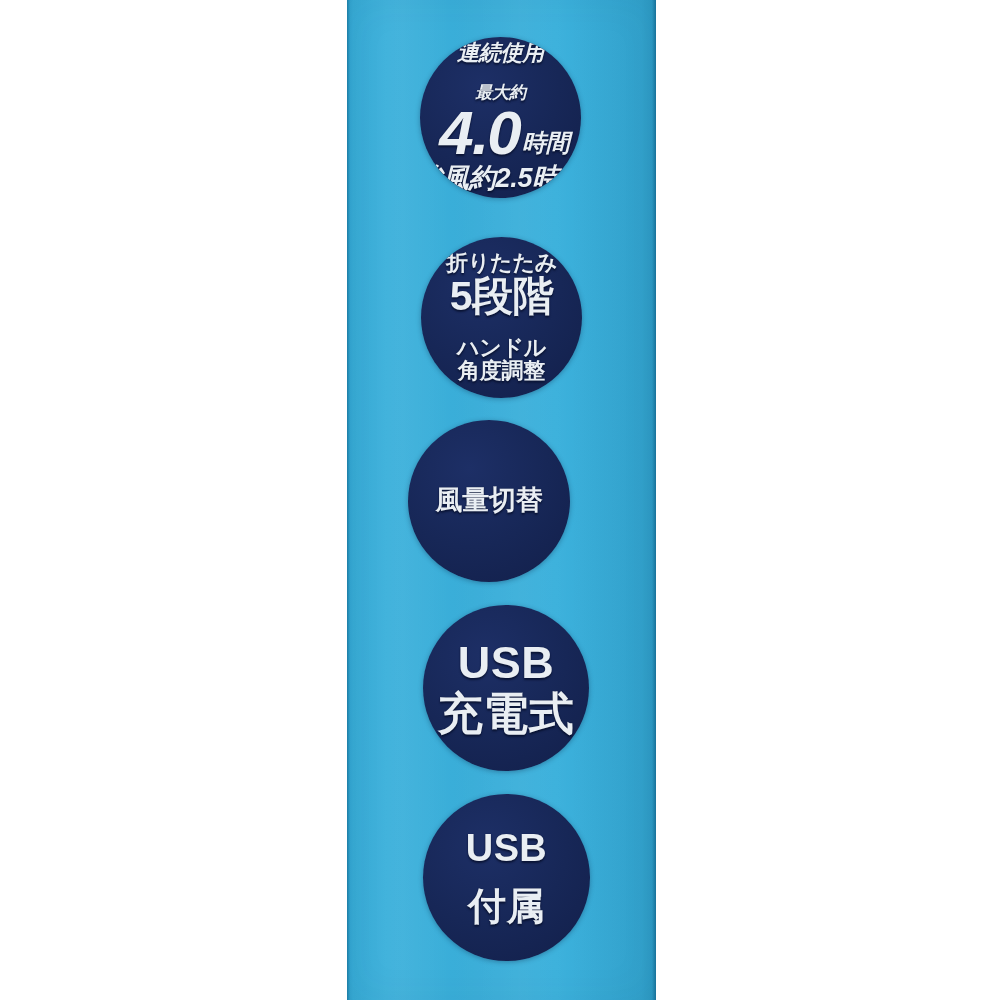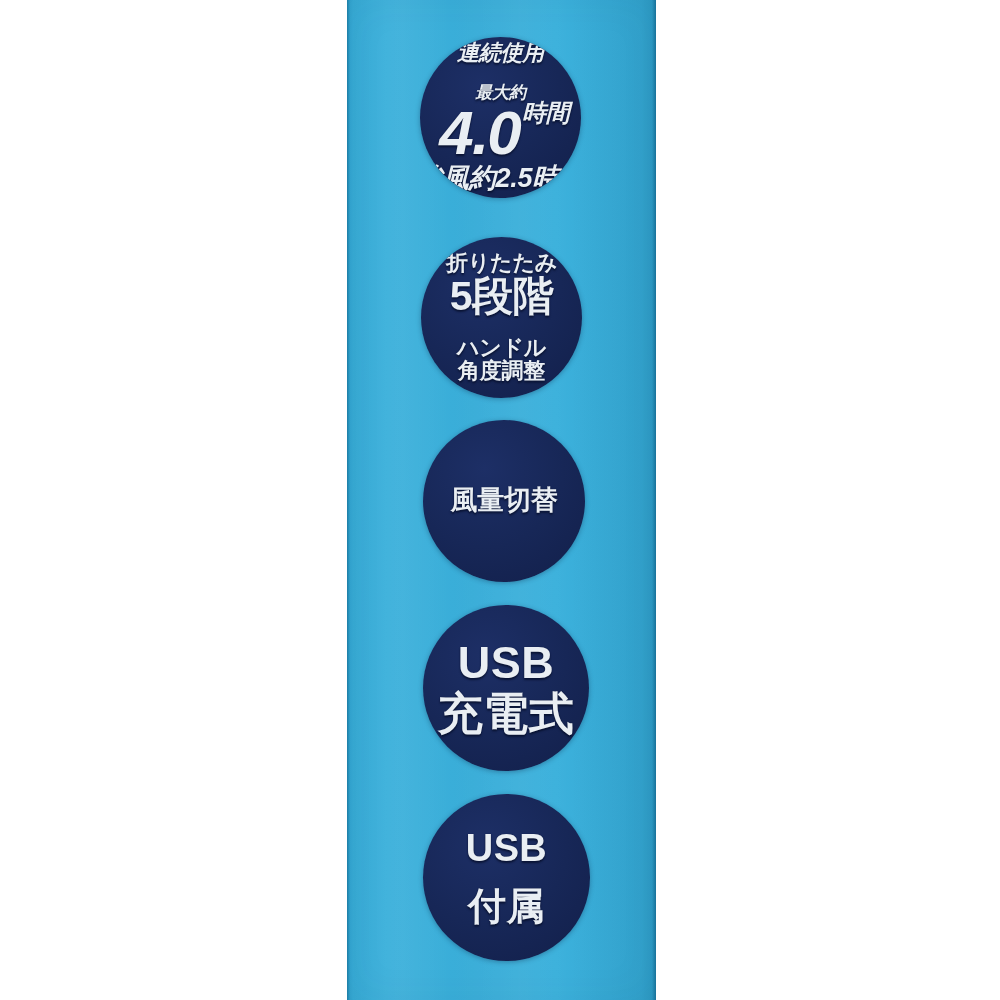--- a/index.html
+++ b/index.html
@@ -98,38 +98,39 @@
   .t-tiny    { font-size: 17px; font-weight: 700; }
   .t-med     { font-size: 27px; font-weight: 700; }
   .t-big     { font-size: 41px; font-weight: 700; }
   .t-huge    { font-size: 62px; font-weight: 700; letter-spacing: -0.03em; }
   .t-usb     { font-size: 45px; font-weight: 700; letter-spacing: 0.01em; }
   .t-usb-sm  { font-size: 38px; font-weight: 700; letter-spacing: 0.01em; }
 
   
   .inline-row {
     display: flex;
+    align-items: flex-end;
     justify-content: center;
     white-space: nowrap;
     margin-left: 8px;
   }
   .inline-row .unit {
     font-size: 24px;
     font-weight: 700;
     padding-bottom: 9px;
     margin-left: 2px;
     text-shadow:
       0 2px 2px rgba(5, 14, 40, 0.75),
       0 0 1px rgba(5, 14, 40, 0.6);
   }
 
   
   #badge-1 { left: 420px; top: 37px;  width: 161px; height: 161px; font-style: italic; }
   #badge-2 { left: 421px; top: 237px; width: 161px; height: 161px; }
-  #badge-3 { left: 423px; top: 420px; width: 162px; height: 162px; }
+  #badge-3 { left: 408px; top: 420px; width: 162px; height: 162px; }
   #badge-4 { left: 423px; top: 605px; width: 166px; height: 166px; }
   #badge-5 { left: 423px; top: 794px; width: 167px; height: 167px; }
 
   .gap-1 { margin-top: 1px; }
   .gap-2 { margin-top: 19px; }
   .gap-3 { margin-top: 5px; }
 </style>
 </head>
 <body>
 

